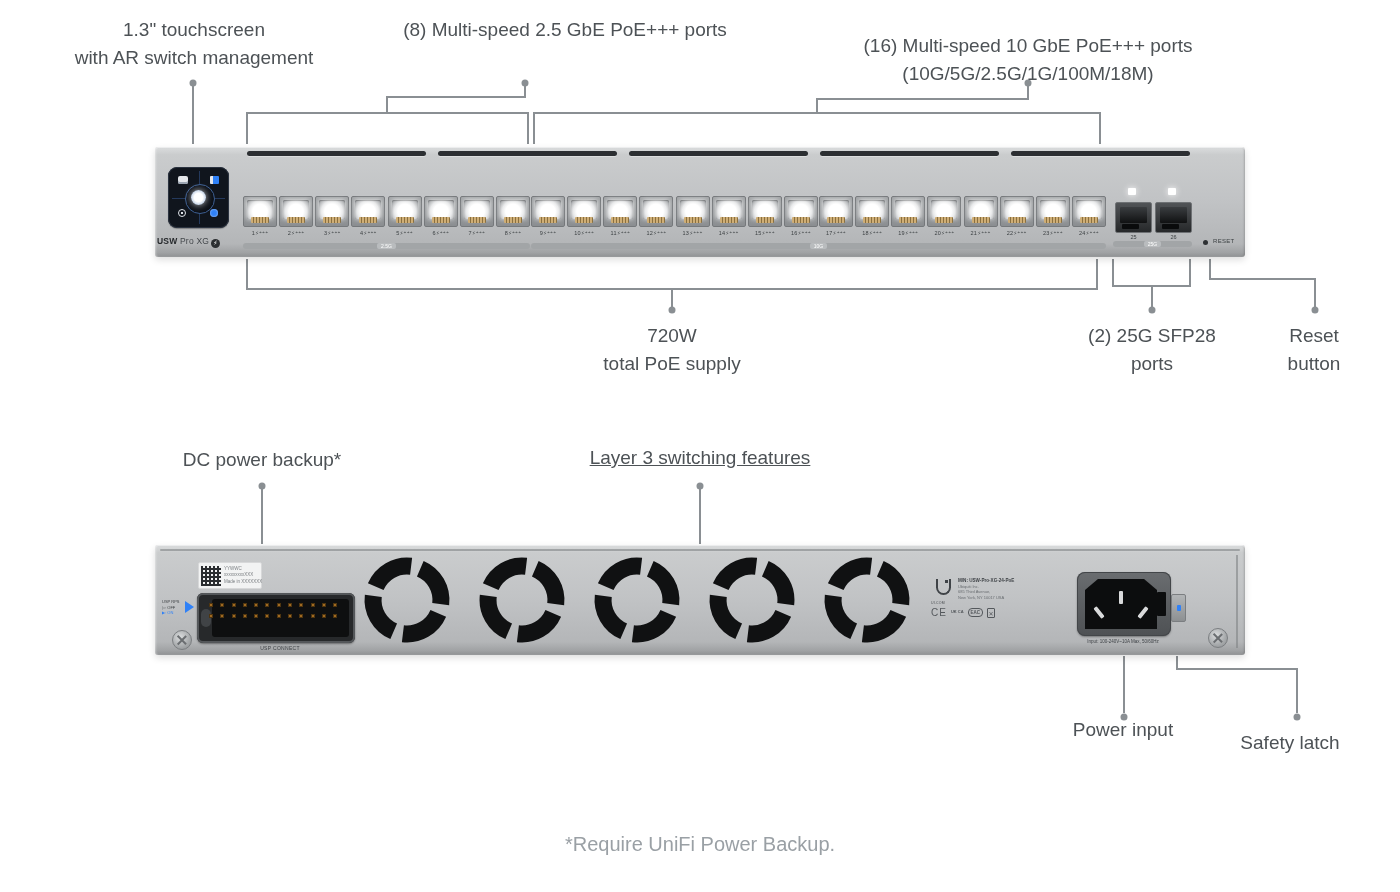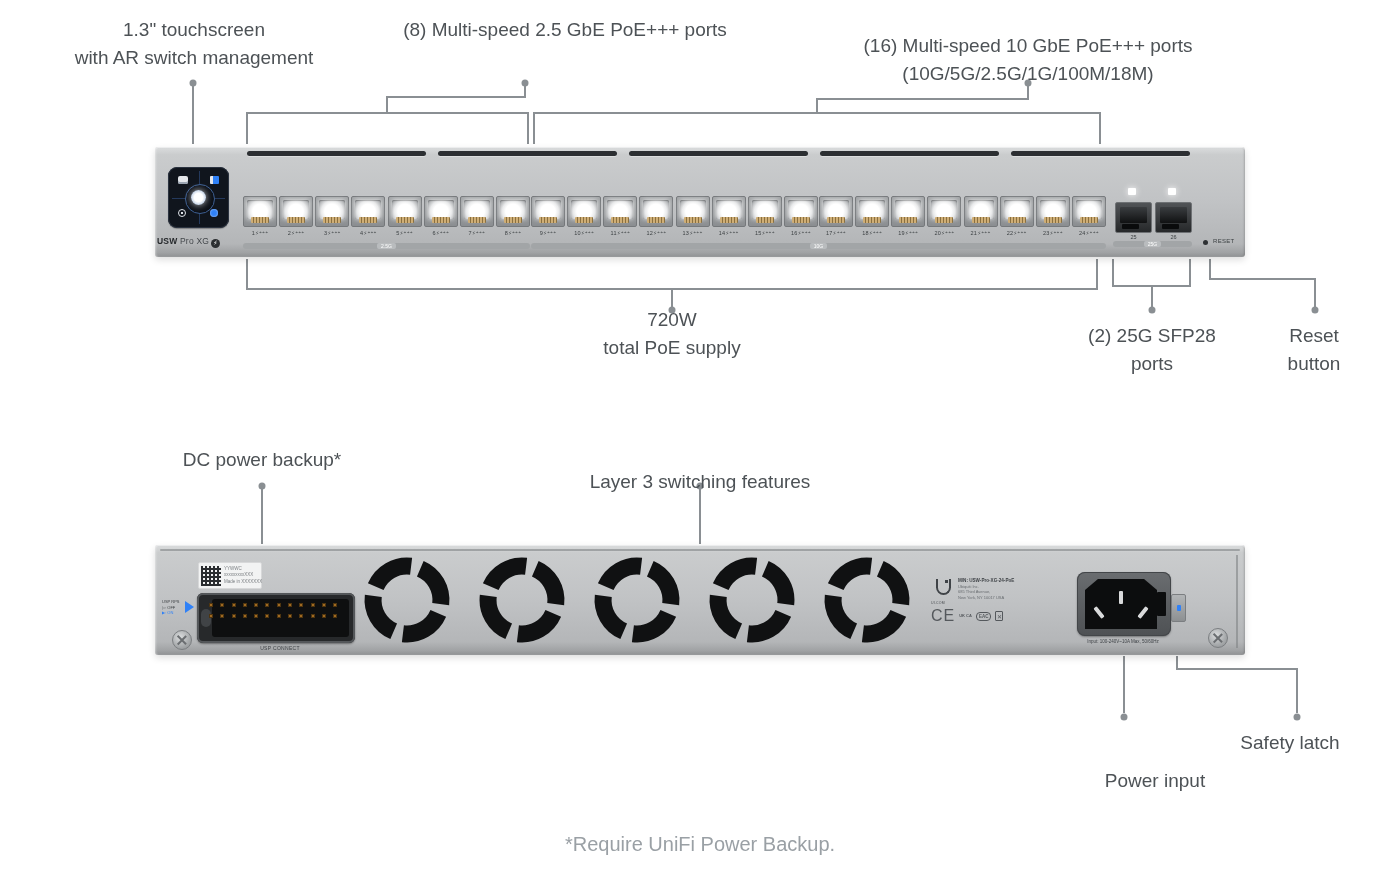--- a/index.html
+++ b/index.html
@@ -100,21 +100,21 @@
   .screw::after{width:1.5px;height:12px;margin:-6px 0 0 -0.75px;transform:rotate(45deg);}
   .fan{position:absolute;top:11px;width:88px;height:88px;}
   
   .ui-logo{position:absolute;left:781px;top:34px;width:15px;height:16px;border:2.5px solid #3f4347;
            border-top:none;border-radius:0 0 8px 8px;box-sizing:border-box;}
   .ui-logo::after{content:"";position:absolute;right:1px;top:1px;width:3px;height:3px;background:#3f4347;}
   .ui-com{position:absolute;left:776px;top:56px;font-size:3.5px;color:#4a4e52;letter-spacing:.2px;}
   .reg{position:absolute;left:803px;top:33px;font-size:4px;line-height:5.6px;color:#6a6e72;white-space:nowrap;}
   .reg .mn{font-size:4.6px;font-weight:bold;color:#3f4347;}
   .certs{position:absolute;left:776px;top:62px;display:flex;align-items:center;gap:4px;color:#54585c;}
-  .cert-ce{font-size:16px;letter-spacing:1px;}
+  .cert-ce{font-size:10px;letter-spacing:1px;}
   .cert-ukca{font-size:4px;font-weight:bold;line-height:4.5px;text-align:center;}
   .cert-eac{font-size:4.5px;font-weight:bold;border:1px solid #54585c;border-radius:4px;padding:1px 2px;}
   .cert-weee{width:8px;height:10px;border:1px solid #54585c;border-radius:1px;font-size:6px;line-height:10px;
              text-align:center;box-sizing:border-box;}
   
   .inlet{position:absolute;left:922px;top:27px;width:94px;height:64px;border-radius:8px;
          background:linear-gradient(#6a6d70,#4e5154);box-shadow:inset 0 0 0 1px #434649,0 1px 2px rgba(0,0,0,.35);}
   .inlet .cavity{position:absolute;left:8px;top:7px;width:72px;height:50px;background:#0c0d0e;
          clip-path:polygon(0 22%,18% 0,82% 0,100% 22%,100% 100%,0 100%);}
   .inlet .pinv{position:absolute;left:50%;top:12px;width:4px;height:13px;margin-left:-2px;background:#d9dadb;border-radius:1px;}
@@ -349,37 +349,37 @@
     <div class="sfp" style="left:1000px"></div>
     <div class="sfp-led" style="left:973px"></div>
     <div class="sfp-led" style="left:1013px"></div>
     <div class="sfp-num" style="left:960px">25</div>
     <div class="sfp-num" style="left:1000px">26</div>
 
     <div class="reset-dot"></div>
     <div class="reset-txt">RESET</div>
   </div>
 
-  <div class="callout" style="left:672px;top:306px;">
+  <div class="callout" style="left:672px;top:322px;">
     <div>720W</div>
       <div>total PoE supply</div>
   </div>
   <div class="callout" style="left:1152px;top:322px;">
     <div>(2) 25G SFP28</div>
       <div>ports</div>
   </div>
   <div class="callout" style="left:1314px;top:322px;">
     <div>Reset</div>
       <div>button</div>
   </div>
 
   <div class="callout" style="left:262px;top:446px;">
     <div>DC power backup*</div>
   </div>
-  <div class="callout" style="left:700px;top:468px;">
+  <div class="callout" style="left:700px;top:444px;text-decoration:underline;">
     <div>Layer 3 switching features</div>
   </div>
 
   <div class="chassis back">
     <div class="back-topslot"></div>
     <div class="back-rslot"></div>
 
     <div class="sticker">
       <div class="qr"></div>
       <div class="sticker-txt">
@@ -484,21 +484,21 @@
         <div class="pinv"></div>
         <div class="pinl"></div>
         <div class="pinr"></div>
       </div>
       <div class="side-slot"></div>
     </div>
     <div class="inlet-txt">Input: 100-240V~10A Max, 50/60Hz</div>
     <div class="latch"></div>
   </div>
 
-  <div class="callout" style="left:1123px;top:767px;margin-left:32px;">
+  <div class="callout" style="left:1123px;top:716px;">
     <div>Power input</div>
   </div>
   <div class="callout" style="left:1290px;top:729px;">
     <div>Safety latch</div>
   </div>
 
   <div class="footer-note">*Require UniFi Power Backup.</div>
 </div>
 
 </body></html>

